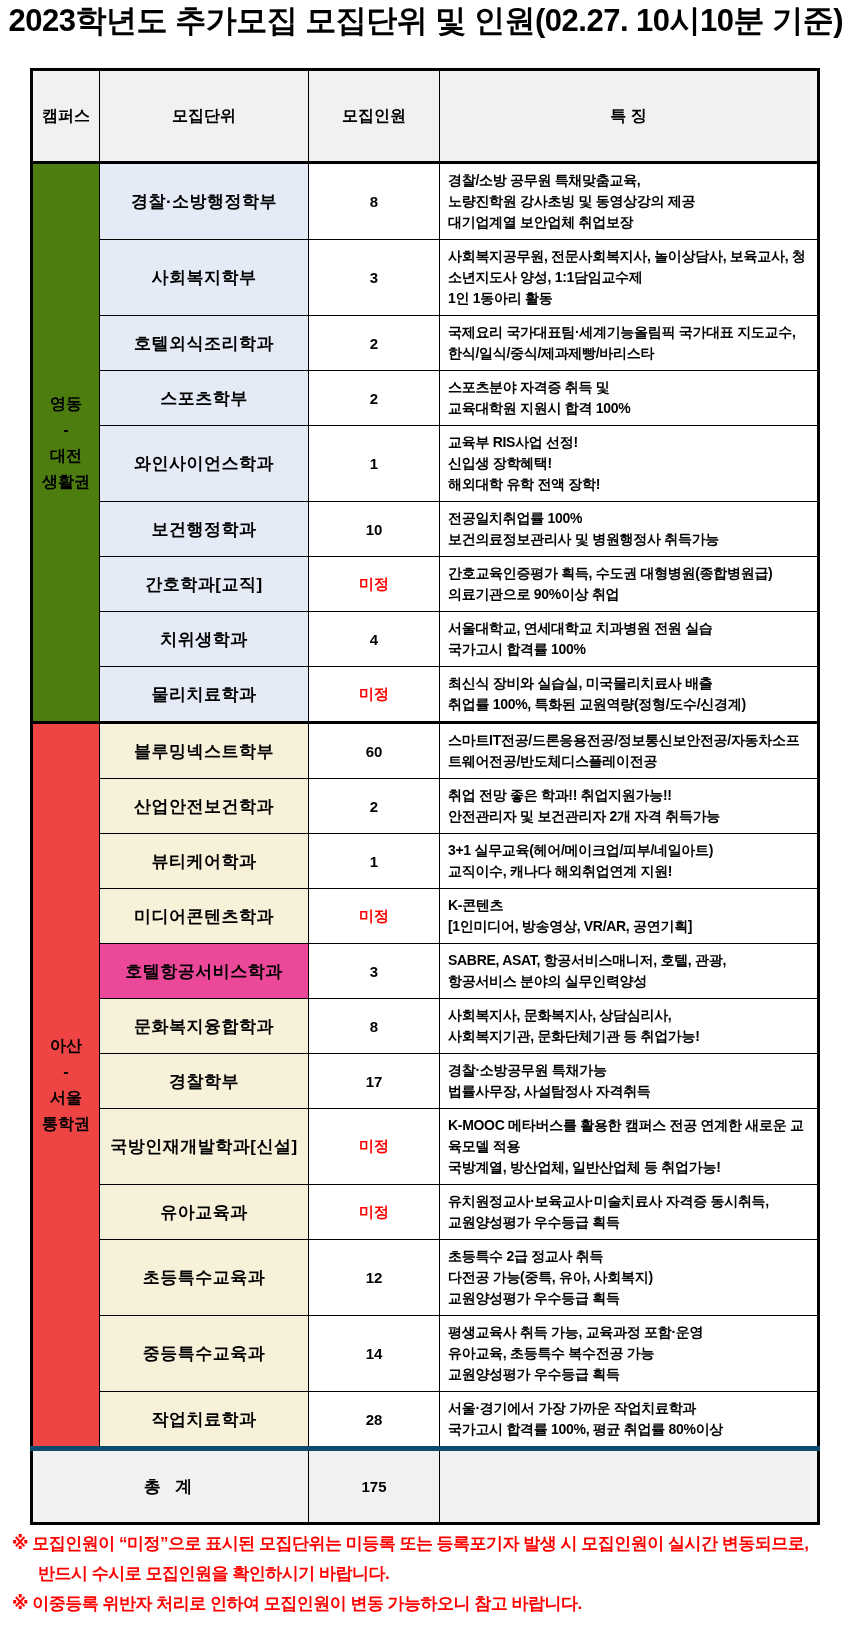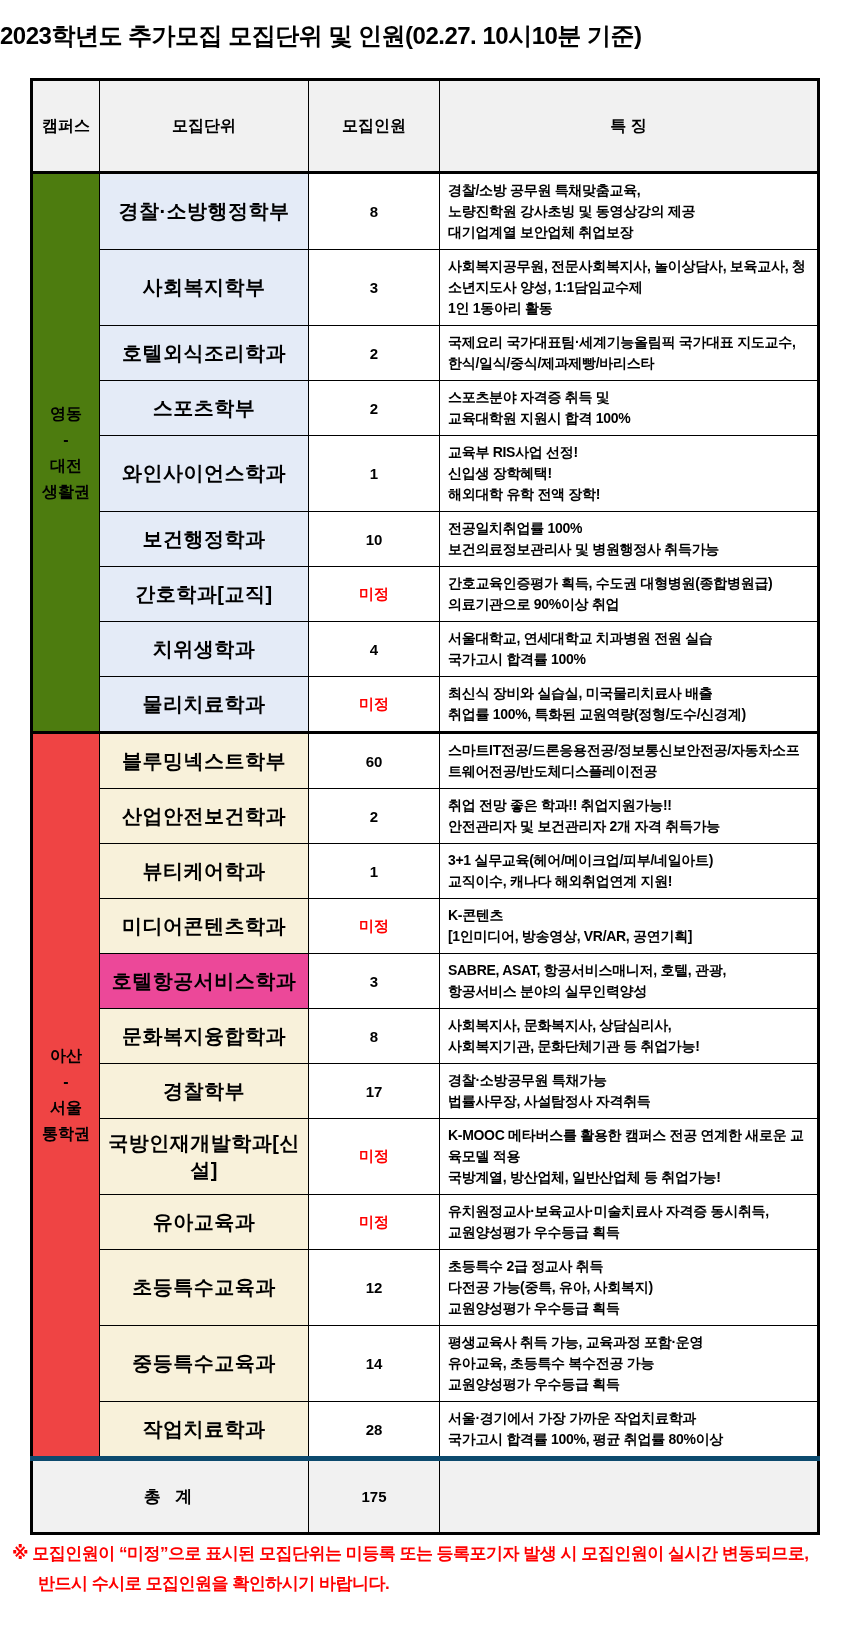--- a/index.html
+++ b/index.html
@@ -11,24 +11,24 @@
   }
   .page {
     position: relative;
     width: 843px;
     height: 1633px;
     overflow: hidden;
     background: #fff;
   }
   .title {
     margin: 0;
-    padding-top: 20px;
-    font-size: 24px;
+    padding-top: 0;
+    font-size: 31px;
     letter-spacing: -0.5px;
-    text-align: left;
+    text-align: right;
     font-weight: bold;
   }
   table.recruit-table {
     border-collapse: collapse;
     table-layout: fixed;
     width: 787px;
     margin: 26px 0 0 30px;
     border: 3px solid #000;
   }
   col.c-campus { width: 68px; }
@@ -41,21 +41,21 @@
   td.campus-cell {
     text-align: center;
     vertical-align: middle;
     font-size: 16px;
     line-height: 26px;
     padding: 4px 2px;
   }
   td.unit-cell {
     text-align: center;
     vertical-align: middle;
-    font-size: 20px;
+    font-size: 17px;
     padding: 8px 4px;
     letter-spacing: 0.5px;
   }
   td.count-cell {
     text-align: center;
     vertical-align: middle;
     font-size: 15px;
     background: #fff;
   }
   td.feature-cell {
@@ -291,14 +291,15 @@
         <td colspan="2" class="total-label">총 계</td>
         <td class="total-count">175</td>
         <td class="total-feature"></td>
       </tr>
     </tbody>
   </table>
 
   <div class="footnotes" id="footnotes">
       <div class="footnote-line"><span>※</span> <span>모집인원이 “미정”으로 표시된 모집단위는 미등록 또는 등록포기자 발생 시 모집인원이 실시간 변동되므로,</span></div>
       <div class="footnote-line footnote-cont"><span>반드시 수시로 모집인원을 확인하시기 바랍니다.</span></div>
+      <div class="footnote-line"><span>※</span> <span>이중등록 위반자 처리로 인하여 모집인원이 변동 가능하오니 참고 바랍니다.</span></div>
     </div>
 </div>
 
 </body></html>

